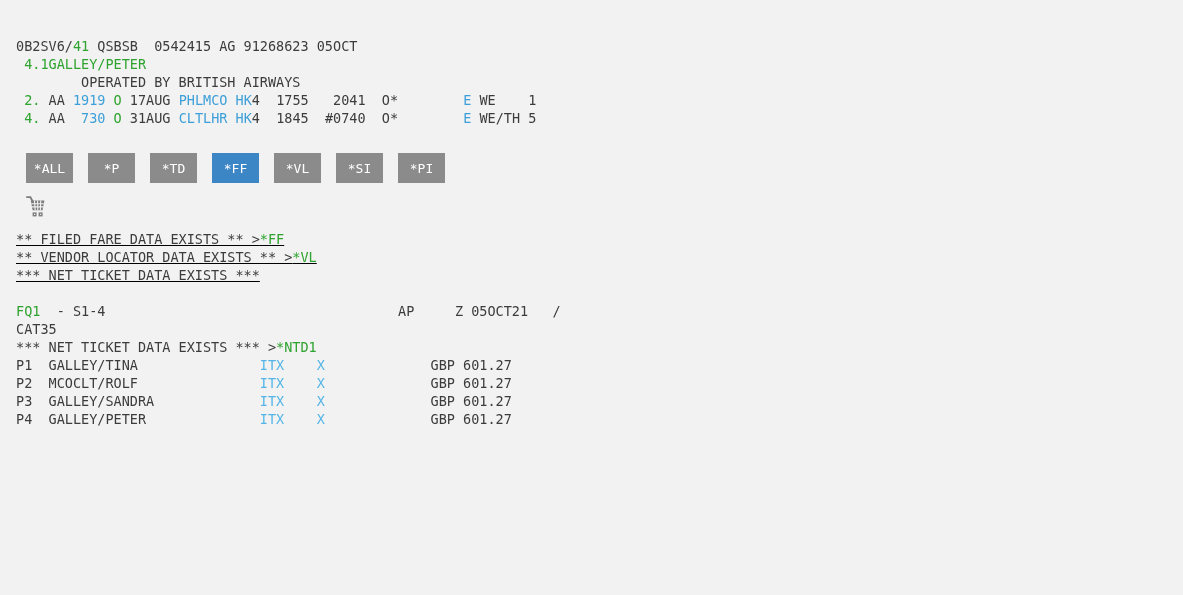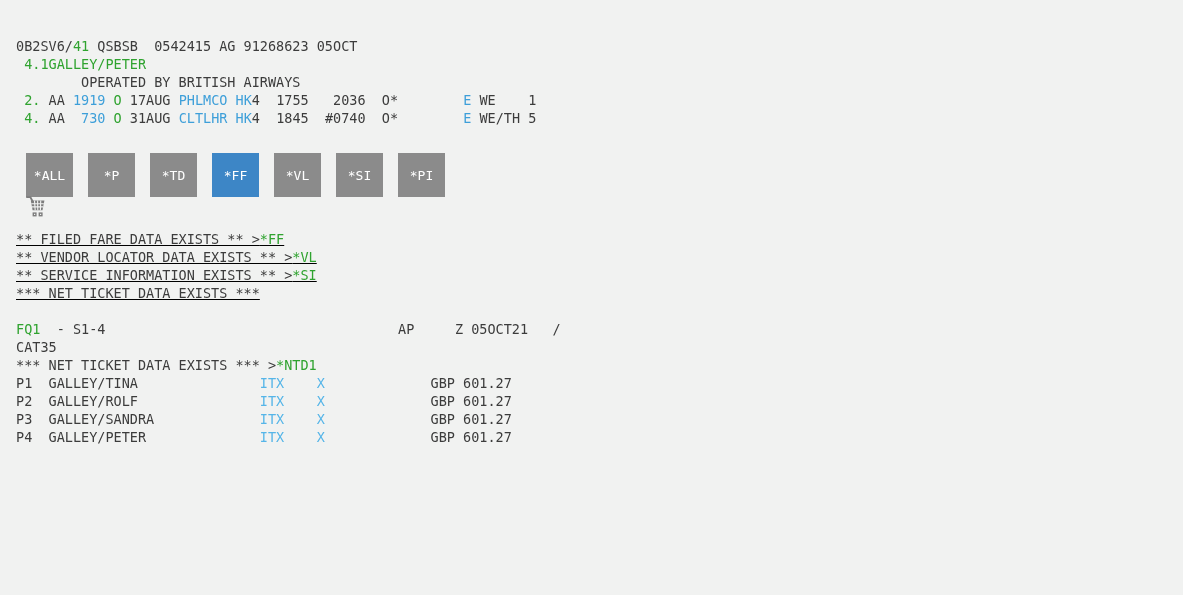--- a/index.html
+++ b/index.html
@@ -14,38 +14,38 @@
   }
   .canvas{padding:37px 0 0 16px;}
   .tl{white-space:pre;height:18px;line-height:18px;font-size:13.5px;letter-spacing:0;color:var(--dark);}
   .tl span{display:inline;}
   .d{color:var(--dark);}
   .g{color:var(--green);}
   .b{color:var(--blue);}
   .c{color:var(--cyan);}
   .toolbar{margin:26px 0 0 10px;display:flex;gap:15px;height:30px;}
   .btn{
-    width:47px;height:44px;flex:0 0 47px;background:var(--btngray);color:var(--btntext);
+    width:47px;height:30px;flex:0 0 47px;background:var(--btngray);color:var(--btntext);
     font-family:"DejaVu Sans Mono","Liberation Mono",monospace;font-size:13px;
     border:none;border-radius:0;display:flex;align-items:center;justify-content:center;
     cursor:pointer;padding:0;
   }
   .btn.active{background:var(--btnblue);}
   .cart{margin:11px 0 0 8px;width:24px;height:25px;cursor:pointer;}
   .msgs{margin-top:11px;text-decoration:underline;}
 </style>
 </head>
 <body>
 
 <div class="canvas">
   <div class="block">
       <div class="tl"><span class="d">0B2SV6/</span><span class="g">41</span><span class="d"> QSBSB  0542415 AG 91268623 05OCT</span></div>
       <div class="tl"><span class="d"> </span><span class="g">4.1GALLEY/PETER</span></div>
       <div class="tl"><span class="d">        OPERATED BY BRITISH AIRWAYS</span></div>
-      <div class="tl"><span class="d"> </span><span class="g">2.</span><span class="d"> AA </span><span class="b">1919</span><span class="d"> </span><span class="g">O</span><span class="d"> 17AUG </span><span class="b">PHLMCO</span><span class="d"> </span><span class="b">HK</span><span class="d">4  1755   2036  O*        </span><span class="b">E</span><span class="d"> WE    1</span></div>
+      <div class="tl"><span class="d"> </span><span class="g">2.</span><span class="d"> AA </span><span class="b">1919</span><span class="d"> </span><span class="g">O</span><span class="d"> 17AUG </span><span class="b">PHLMCO</span><span class="d"> </span><span class="b">HK</span><span class="d">4  1755   2041  O*        </span><span class="b">E</span><span class="d"> WE    1</span></div>
       <div class="tl"><span class="d"> </span><span class="g">4.</span><span class="d"> AA  </span><span class="b">730</span><span class="d"> </span><span class="g">O</span><span class="d"> 31AUG </span><span class="b">CLTLHR</span><span class="d"> </span><span class="b">HK</span><span class="d">4  1845  #0740  O*        </span><span class="b">E</span><span class="d"> WE/TH 5</span></div>
     </div>
 
   <div class="toolbar">
       <button class="btn">*ALL</button>
       <button class="btn">*P</button>
       <button class="btn">*TD</button>
       <button class="btn active">*FF</button>
       <button class="btn">*VL</button>
       <button class="btn">*SI</button>
@@ -61,27 +61,26 @@
       <rect x="8.6" y="18.4" width="4" height="4" fill="var(--icon)"></rect>
       <rect x="14.6" y="18.4" width="4" height="4" fill="var(--icon)"></rect>
       <rect x="10" y="19.8" width="1.2" height="1.2" fill="#f1f2f1"></rect>
       <rect x="16" y="19.8" width="1.2" height="1.2" fill="#f1f2f1"></rect>
     </svg>
   </div>
 
   <div class="block msgs">
       <div class="tl"><span class="d">** FILED FARE DATA EXISTS ** &gt;</span><span class="g">*FF</span></div>
       <div class="tl"><span class="d">** VENDOR LOCATOR DATA EXISTS ** &gt;</span><span class="g">*VL</span></div>
-      <div class="tl"><span class="d">** SERVICE INFORMATION EXISTS ** &gt;</span><span class="g">*SI</span></div>
       <div class="tl"><span class="d">*** NET TICKET DATA EXISTS ***</span></div>
     </div>
 
   <div class="block">
       <div class="tl"><span class="d"></span></div>
       <div class="tl"><span class="g">FQ1</span><span class="d">  - S1-4                                    AP     Z 05OCT21   /</span></div>
       <div class="tl"><span class="d">CAT35</span></div>
       <div class="tl"><span class="d">*** NET TICKET DATA EXISTS *** &gt;</span><span class="g">*NTD1</span></div>
       <div class="tl"><span class="d">P1  GALLEY/TINA</span><span class="d">               </span><span class="c">ITX</span><span class="d">    </span><span class="c">X</span><span class="d">             GBP 601.27</span></div>
-      <div class="tl"><span class="d">P2  GALLEY/ROLF</span><span class="d">               </span><span class="c">ITX</span><span class="d">    </span><span class="c">X</span><span class="d">             GBP 601.27</span></div>
+      <div class="tl"><span class="d">P2  MCOCLT/ROLF</span><span class="d">               </span><span class="c">ITX</span><span class="d">    </span><span class="c">X</span><span class="d">             GBP 601.27</span></div>
       <div class="tl"><span class="d">P3  GALLEY/SANDRA</span><span class="d">             </span><span class="c">ITX</span><span class="d">    </span><span class="c">X</span><span class="d">             GBP 601.27</span></div>
       <div class="tl"><span class="d">P4  GALLEY/PETER</span><span class="d">              </span><span class="c">ITX</span><span class="d">    </span><span class="c">X</span><span class="d">             GBP 601.27</span></div>
     </div>
 </div>
 
 </body></html>

